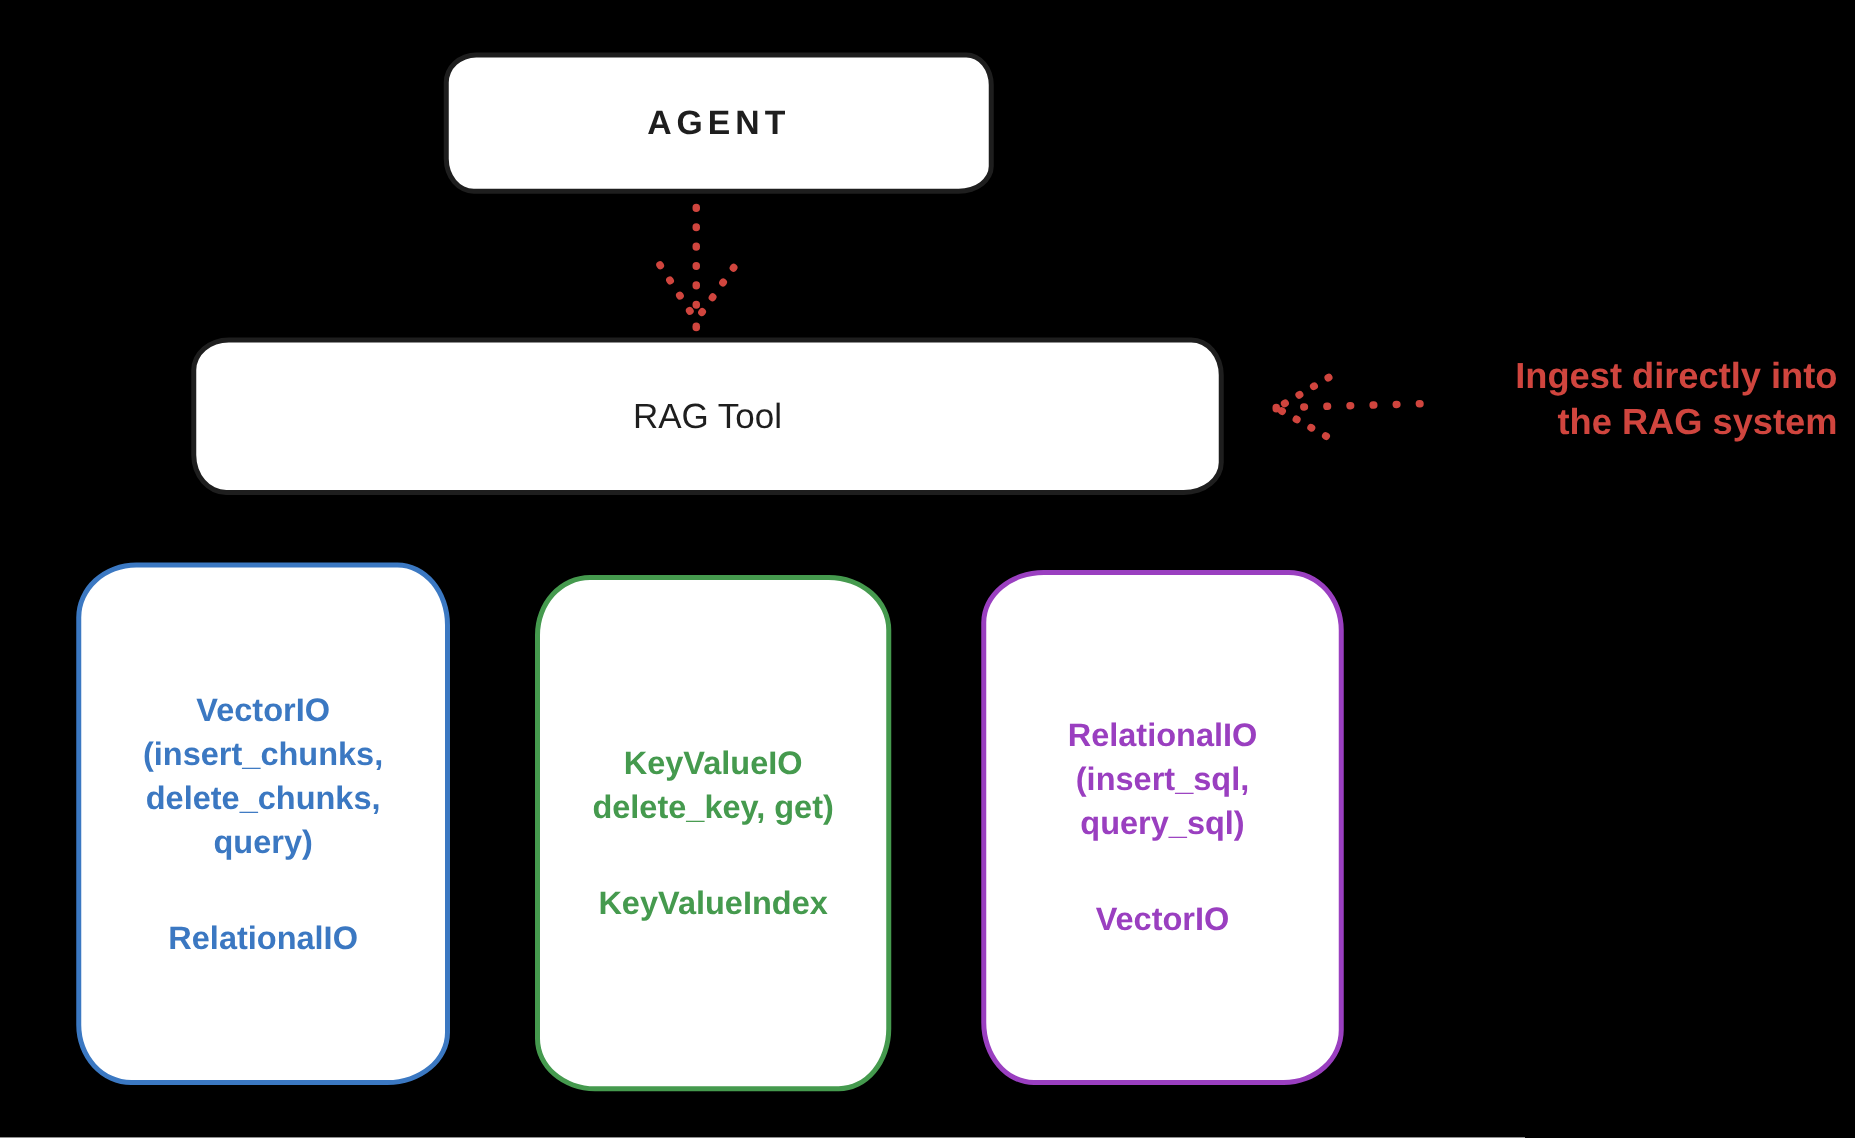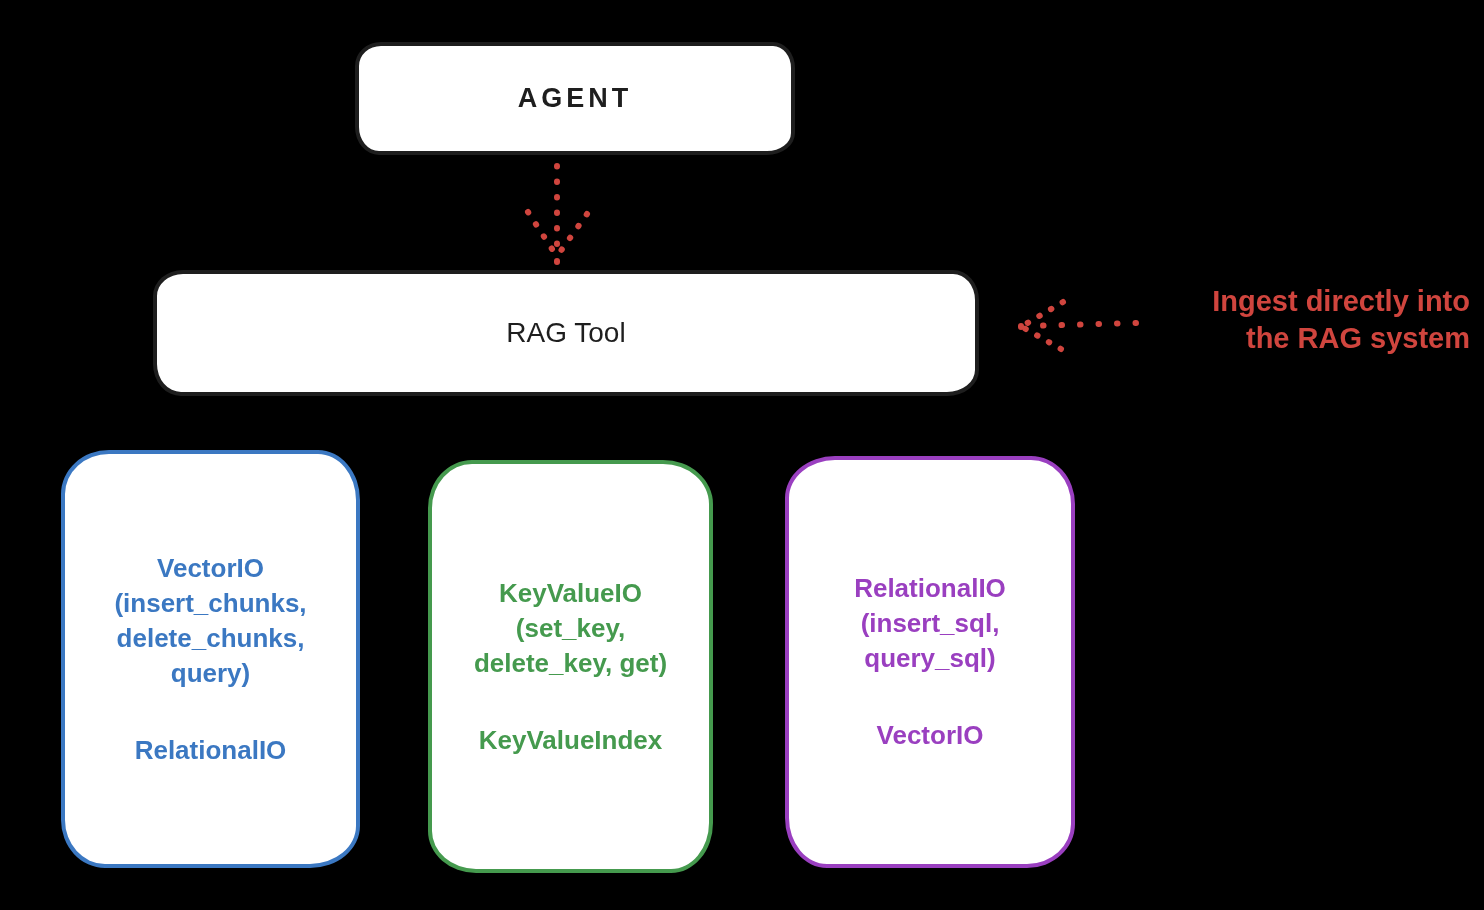--- a/index.html
+++ b/index.html
@@ -131,21 +131,20 @@
       <div>(insert_chunks,</div>
       <div>delete_chunks,</div>
       <div>query)</div>
       <div class="index-label">RelationalIO</div>
     </div>
   </div>
 
   <div class="node node-store node-keyvalue">
     <div class="store-text">
       <div>KeyValueIO</div>
-      <div>(set_key,</div>
       <div>delete_key, get)</div>
       <div class="index-label">KeyValueIndex</div>
     </div>
   </div>
 
   <div class="node node-store node-relational">
     <div class="store-text">
       <div>RelationalIO</div>
       <div>(insert_sql,</div>
       <div>query_sql)</div>

